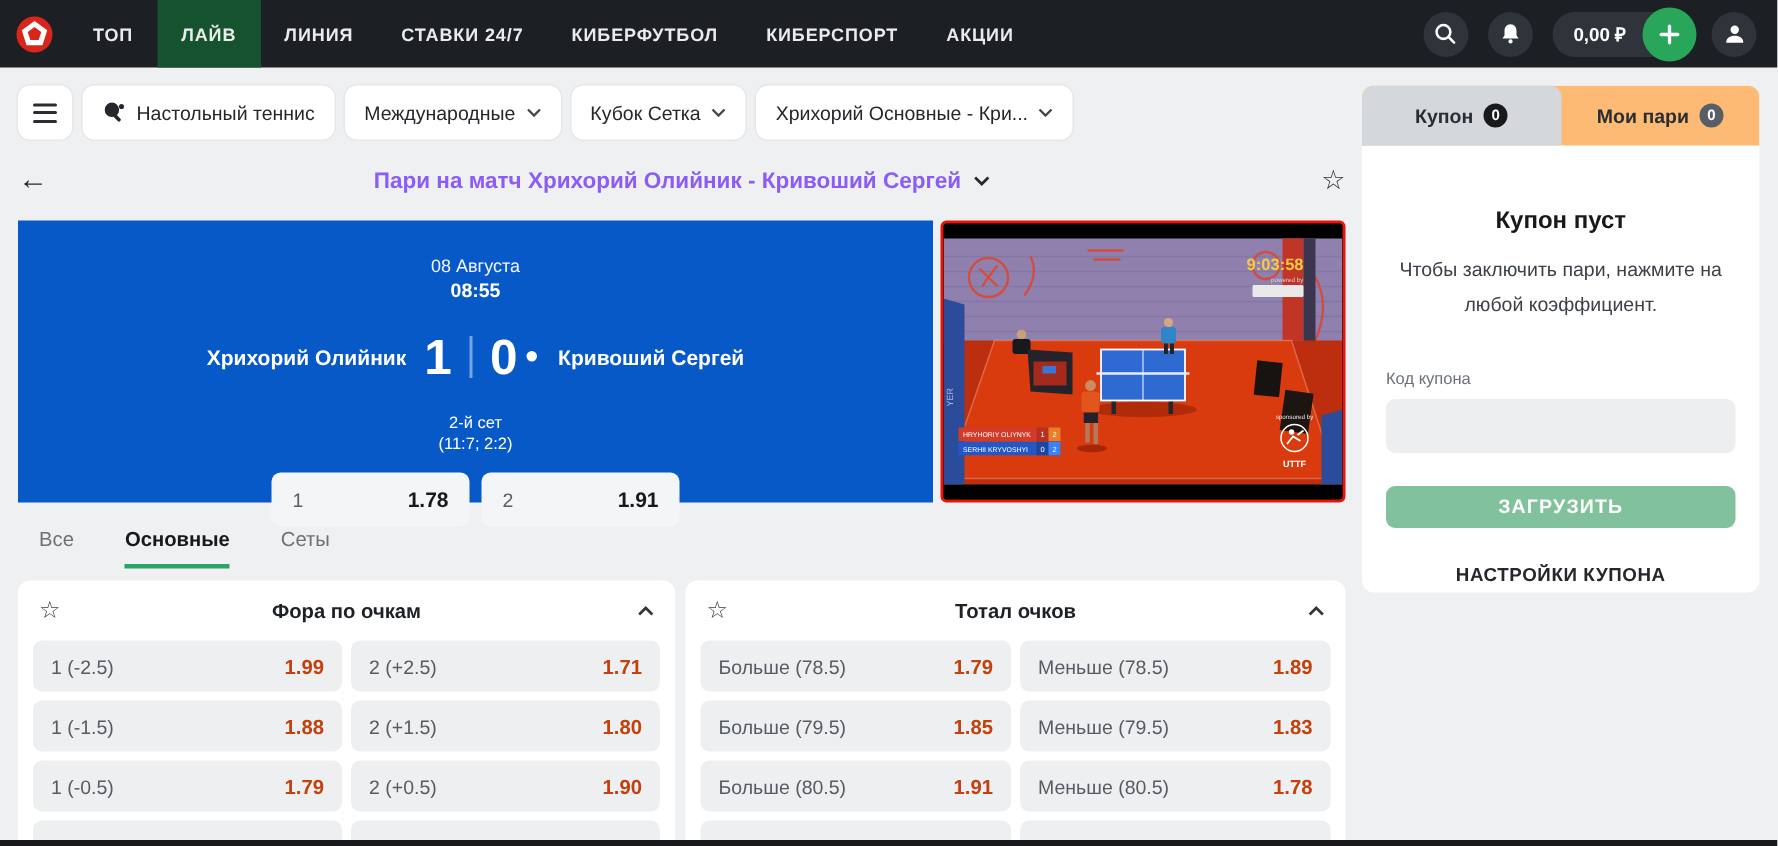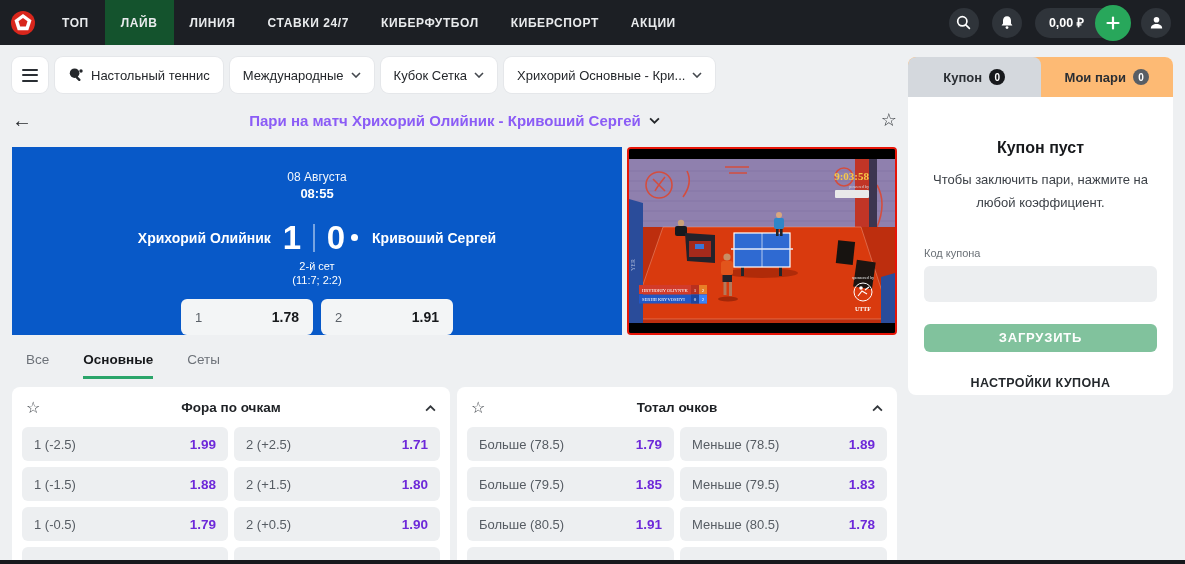--- a/index.html
+++ b/index.html
@@ -47,30 +47,30 @@
   .live-row { display:flex; gap:5px; margin-top:13px; }
   .score-panel { width:610px; height:188px; background:#0859c8; border-radius:0; color:#fff;
                  display:flex; flex-direction:column; align-items:center; padding-top:23px; }
   .sp-date { font-size:12px; opacity:.95; }
   .sp-time { font-size:13px; font-weight:bold; margin-top:2px; }
   .sp-score-row { display:flex; align-items:center; gap:12px; margin-top:20px; }
   .sp-name { font-size:14px; font-weight:bold; }
   .sp-big { font-size:33px; font-weight:bold; line-height:1; }
   .sp-divider { width:1.5px; height:28px; background:rgba(255,255,255,.45); }
   .serve-dot { width:7px; height:7px; border-radius:50%; background:#fff; margin-left:-6px; margin-right:2px; }
-  .sp-period { font-size:11px; margin-top:6px; }
+  .sp-period { font-size:11px; margin-top:22px; }
   .sp-detail { font-size:11px; margin-top:2px; }
   .sp-odds { display:flex; gap:8px; margin-top:13px; }
   .sp-odd-btn { width:132px; height:36px; background:#f3f5f6; border-radius:6px; display:flex;
                 align-items:center; justify-content:space-between; padding:0 14px; cursor:pointer; }
   .sp-odd-btn .lbl { font-size:13px; color:#5b6168; }
   .sp-odd-btn .val { font-size:14px; font-weight:bold; color:#17191c; }
 
   .video-box { width:270px; height:188px; background:#000; border:2px solid #e71508; border-radius:4px;
-               overflow:hidden; cursor:pointer; position:relative;font-family:Liberation Serif, serif; }
+               overflow:hidden; cursor:pointer; position:relative; }
   .video-box svg { display:block; }
 
   
   .tabs { display:flex; gap:34px; margin-top:17px; padding-left:14px; }
   .tab { font-size:13.5px; color:#6d7279; padding-bottom:9px; cursor:pointer; }
   .tab.active { color:#17191c; font-weight:bold; border-bottom:3px solid #2aa56a; }
 
   
   .markets { display:flex; gap:7px; margin-top:8px; }
   .market-card { background:#fff; border-radius:8px; overflow:hidden; height:210px; }
@@ -78,21 +78,21 @@
   .market-card.right { width:440px; }
   .mc-head { height:40px; display:flex; align-items:center; padding:0 14px; }
   .mc-star { font-size:16px; color:#3a3f45; cursor:pointer; width:24px; }
   .mc-title { flex:1; text-align:center; font-size:13.5px; font-weight:bold; color:#1d2024; }
   .mc-chevron { width:24px; text-align:right; cursor:pointer; }
   .mc-rows { padding:0 10px; }
   .mc-row { display:flex; gap:6px; margin-bottom:6px; }
   .odd-cell { flex:1; height:34px; background:#edeff1; border-radius:6px; display:flex; align-items:center;
               justify-content:space-between; padding:0 12px; cursor:pointer; }
   .odd-cell .lbl { font-size:13px; color:#565c63; }
-  .odd-cell .val { font-size:13.5px; font-weight:bold; color:#6d28d9; }
+  .odd-cell .val { font-size:13.5px; font-weight:bold; color:#c2410c; }
 
   
   .coupon-card { background:#fff; border-radius:8px; height:338px; overflow:hidden; }
   .coupon-tabs { display:flex; height:40px; background:#fdba74; }
   .coupon-tab { flex:1; display:flex; align-items:center; justify-content:center; gap:7px;
                 font-size:13px; font-weight:bold; color:#2a2e33; cursor:pointer; }
   .coupon-tab.active { background:#d4d8dd; border-radius:8px 8px 0 0; }
   .badge { width:16px; height:16px; border-radius:50%; color:#fff; font-size:10px; font-weight:bold;
            display:flex; align-items:center; justify-content:center; }
   .badge.dark { background:#17191c; }

